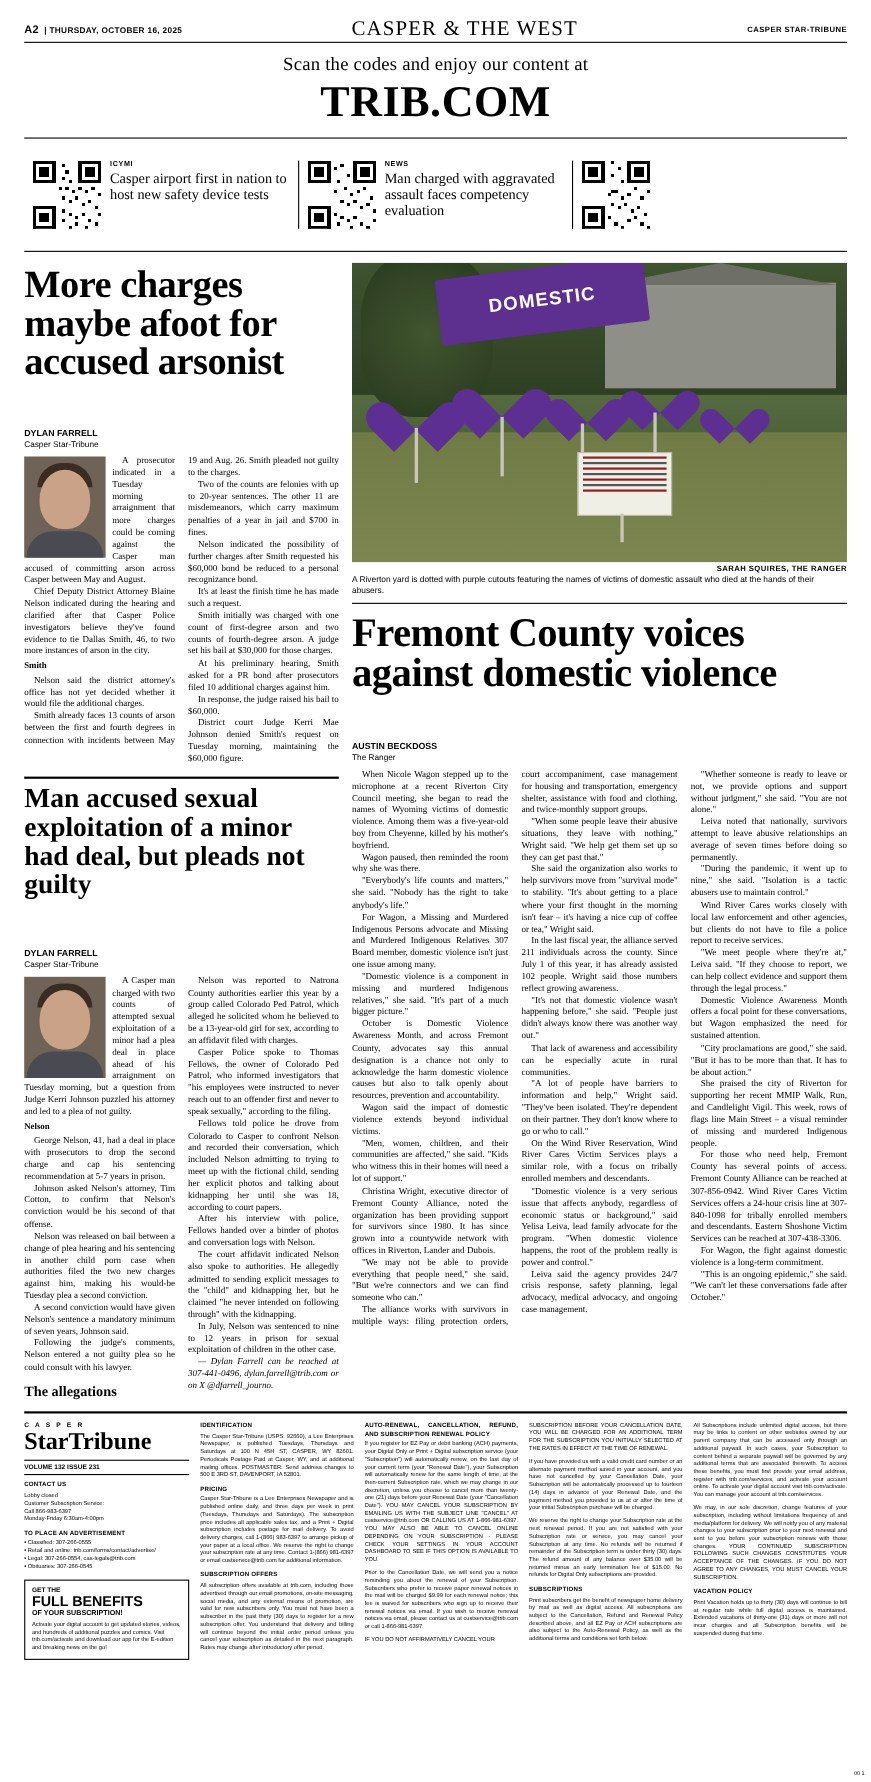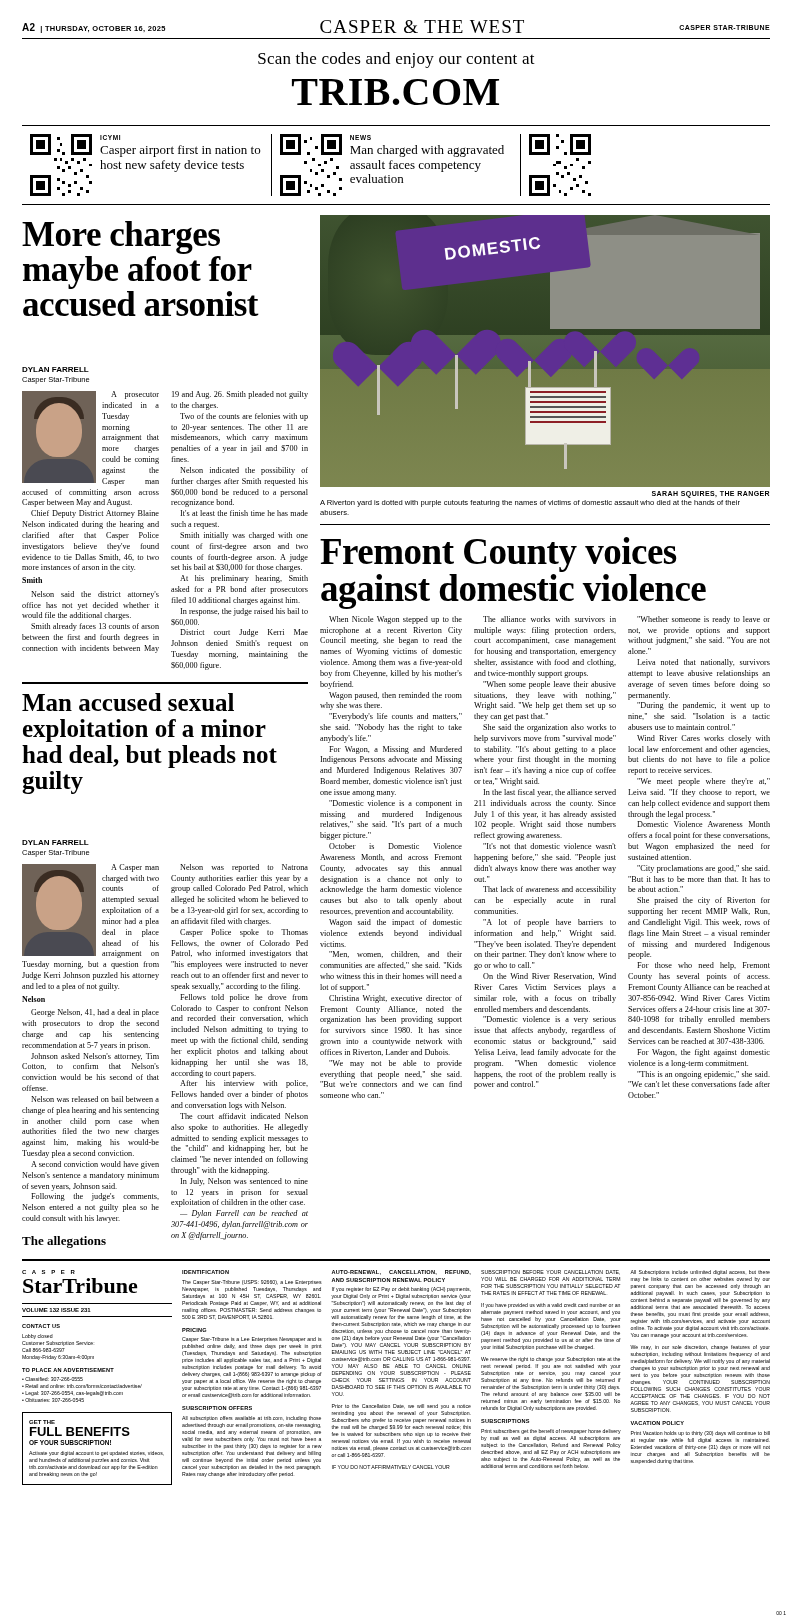--- a/index.html
+++ b/index.html
@@ -12,21 +12,21 @@
   .mh-left{font-family:"Liberation Sans",sans-serif;font-size:7.5px;font-weight:bold;letter-spacing:.3px;}
   .mh-left .pg{font-size:10px;}
   .mh-center{font-family:"Liberation Serif",serif;font-size:19px;letter-spacing:1px;}
   .mh-right{font-family:"Liberation Sans",sans-serif;font-size:7px;font-weight:bold;letter-spacing:.4px;}
 
   
   .promo{text-align:center;padding:10px 0 2px 0;}
   .promo .l1{font-size:17px;letter-spacing:.2px;}
   .promo .l2{font-size:40px;font-weight:bold;letter-spacing:.5px;line-height:1.05;margin-top:2px;}
 
-  .qrow{display:flex;margin-top:10px;border-top:1px solid #000;border-bottom:1.5px solid #000;padding:8px 0;}
+  .qrow{display:flex;margin-top:10px;border-top:1px solid #000;border-bottom:1.5px solid #000;padding:20px 0;}
   .qcell{display:flex;gap:8px;flex:1;padding:0 8px;box-sizing:border-box;}
   .qcell + .qcell{border-left:1px solid #000;}
   .qr{width:62px;height:62px;flex:0 0 62px;}
   .qtxt{flex:1;}
   .qkicker{font-family:"Liberation Sans",sans-serif;font-size:6.5px;font-weight:bold;letter-spacing:.6px;margin-bottom:2px;}
   .qhead{font-size:13px;line-height:1.12;}
 
   
   .grid{display:flex;gap:12px;margin-top:10px;}
   .colL{width:286px;flex:0 0 286px;}
@@ -352,40 +352,45 @@
               <div class="sl g"></div>
               <div class="sl"></div>
         </div>
         <div class="stake" style="left:244px;top:228px;height:26px;"></div>
       </div>
       <div class="photocred">SARAH SQUIRES, THE RANGER</div>
       <div class="photocap">A Riverton yard is dotted with purple cutouts featuring the names of victims of domestic assault who died at the hands of their abusers.</div>
 
       <article>
         <h1 class="big" style="font-size:37px;margin-top:8px;">Fremont County voices against domestic violence</h1>
+        <div class="byline">
+          <div>AUSTIN BECKDOSS</div>
+          <div class="org">The Ranger</div>
+        </div>
         <div class="body3">
           <p class="first">When Nicole Wagon stepped up to the microphone at a recent Riverton City Council meeting, she began to read the names of Wyoming victims of domestic violence. Among them was a five-year-old boy from Cheyenne, killed by his mother's boyfriend.</p>
           <p>Wagon paused, then reminded the room why she was there.</p>
           <p>"Everybody's life counts and matters," she said. "Nobody has the right to take anybody's life."</p>
           <p>For Wagon, a Missing and Murdered Indigenous Persons advocate and Missing and Murdered Indigenous Relatives 307 Board member, domestic violence isn't just one issue among many.</p>
           <p>"Domestic violence is a component in missing and murdered Indigenous relatives," she said. "It's part of a much bigger picture."</p>
           <p>October is Domestic Violence Awareness Month, and across Fremont County, advocates say this annual designation is a chance not only to acknowledge the harm domestic violence causes but also to talk openly about resources, prevention and accountability.</p>
           <p>Wagon said the impact of domestic violence extends beyond individual victims.</p>
           <p>"Men, women, children, and their communities are affected," she said. "Kids who witness this in their homes will need a lot of support."</p>
           <p>Christina Wright, executive director of Fremont County Alliance, noted the organization has been providing support for survivors since 1980. It has since grown into a countywide network with offices in Riverton, Lander and Dubois.</p>
           <p>"We may not be able to provide everything that people need," she said. "But we're connectors and we can find someone who can."</p>
           <p>The alliance works with survivors in multiple ways: filing protection orders, court accompaniment, case management for housing and transportation, emergency shelter, assistance with food and clothing, and twice-monthly support groups.</p>
           <p>"When some people leave their abusive situations, they leave with nothing," Wright said. "We help get them set up so they can get past that."</p>
           <p>She said the organization also works to help survivors move from "survival mode" to stability. "It's about getting to a place where your first thought in the morning isn't fear – it's having a nice cup of coffee or tea," Wright said.</p>
           <p>In the last fiscal year, the alliance served 211 individuals across the county. Since July 1 of this year, it has already assisted 102 people. Wright said those numbers reflect growing awareness.</p>
           <p>"It's not that domestic violence wasn't happening before," she said. "People just didn't always know there was another way out."</p>
           <p>That lack of awareness and accessibility can be especially acute in rural communities.</p>
           <p>"A lot of people have barriers to information and help," Wright said. "They've been isolated. They're dependent on their partner. They don't know where to go or who to call."</p>
           <p>On the Wind River Reservation, Wind River Cares Victim Services plays a similar role, with a focus on tribally enrolled members and descendants.</p>
           <p>"Domestic violence is a very serious issue that affects anybody, regardless of economic status or background," said Yelisa Leiva, lead family advocate for the program. "When domestic violence happens, the root of the problem really is power and control."</p>
+          <p>Leiva said the agency provides 24/7 crisis response, safety planning, legal advocacy, medical advocacy, and ongoing case management.</p>
           <p>"Whether someone is ready to leave or not, we provide options and support without judgment," she said. "You are not alone."</p>
           <p>Leiva noted that nationally, survivors attempt to leave abusive relationships an average of seven times before doing so permanently.</p>
           <p>"During the pandemic, it went up to nine," she said. "Isolation is a tactic abusers use to maintain control."</p>
           <p>Wind River Cares works closely with local law enforcement and other agencies, but clients do not have to file a police report to receive services.</p>
           <p>"We meet people where they're at," Leiva said. "If they choose to report, we can help collect evidence and support them through the legal process."</p>
           <p>Domestic Violence Awareness Month offers a focal point for these conversations, but Wagon emphasized the need for sustained attention.</p>
           <p>"City proclamations are good," she said. "But it has to be more than that. It has to be about action."</p>
           <p>She praised the city of Riverton for supporting her recent MMIP Walk, Run, and Candlelight Vigil. This week, rows of flags line Main Street – a visual reminder of missing and murdered Indigenous people.</p>
           <p>For those who need help, Fremont County has several points of access. Fremont County Alliance can be reached at 307-856-0942. Wind River Cares Victim Services offers a 24-hour crisis line at 307-840-1098 for tribally enrolled members and descendants. Eastern Shoshone Victim Services can be reached at 307-438-3306.</p>
           <p>For Wagon, the fight against domestic violence is a long-term commitment.</p>

